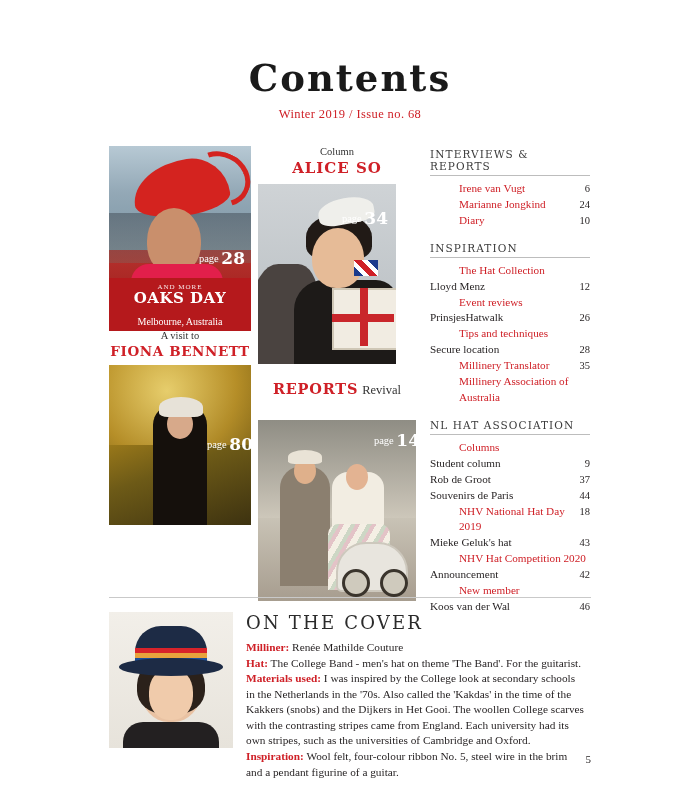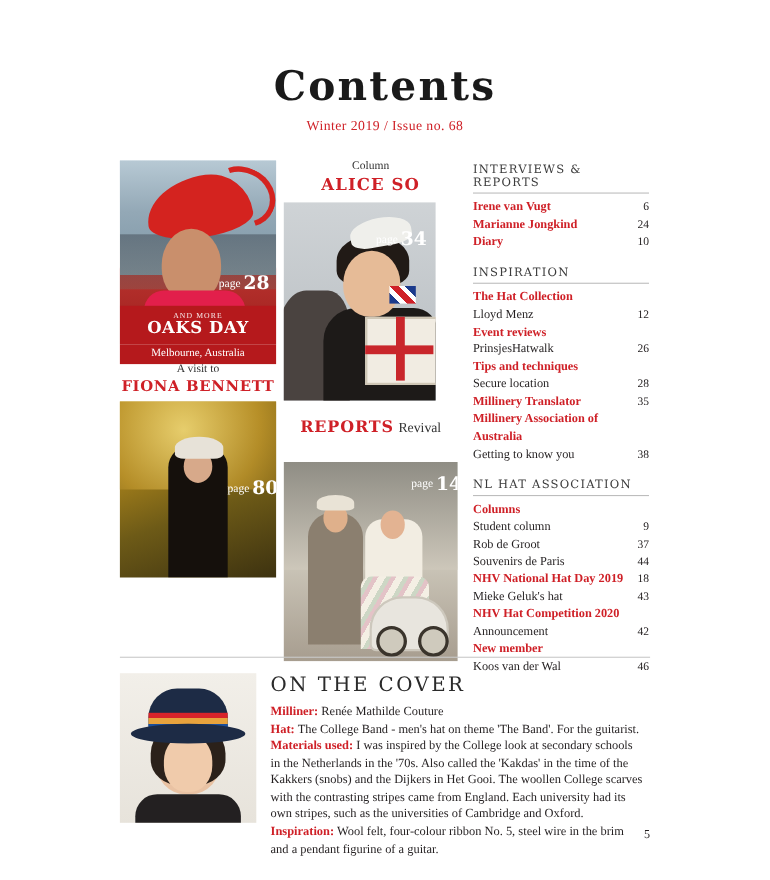--- a/index.html
+++ b/index.html
@@ -321,21 +321,21 @@
   .sec-head.sp { margin-top: 13px; }
   .row {
     display: flex;
     justify-content: space-between;
     align-items: baseline;
     font-size: 11.2px;
     line-height: 1.42;
   }
   .row .lbl { color: #231f20; }
   .row .pg { color: #231f20; font-size: 10.5px; }
-  .row.red .lbl { color: #cf2027; font-weight: bold; }
+  .row.red .lbl { color: #cf2027; font-weight: normal; margin-left: 29px; }
   .row.red .pg { color: #231f20; }
 
   
   .divider {
     position: absolute;
     left: 109px;
     top: 597px;
     width: 482px;
     height: 1px;
     background: #c9c9c9;
@@ -532,24 +532,20 @@
         <span class="pg">28</span>
       </div>
       <div class="row red">
         <span class="lbl">Millinery Translator</span>
         <span class="pg">35</span>
       </div>
       <div class="row red">
         <span class="lbl">Millinery Association of Australia</span>
         <span class="pg"></span>
       </div>
-      <div class="row">
-        <span class="lbl">Getting to know you</span>
-        <span class="pg">38</span>
-      </div>
       <div class="sec-head sp">NL HAT ASSOCIATION</div>
       <div class="row red">
         <span class="lbl">Columns</span>
         <span class="pg"></span>
       </div>
       <div class="row">
         <span class="lbl">Student column</span>
         <span class="pg">9</span>
       </div>
       <div class="row">

